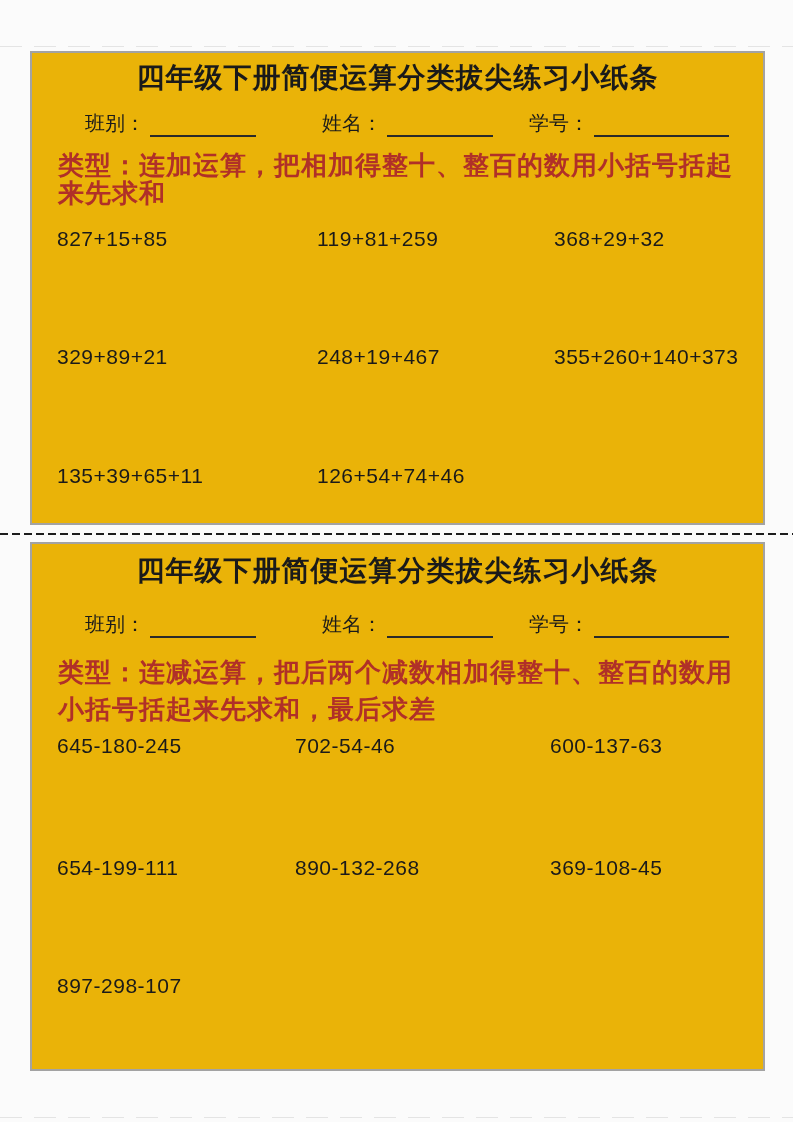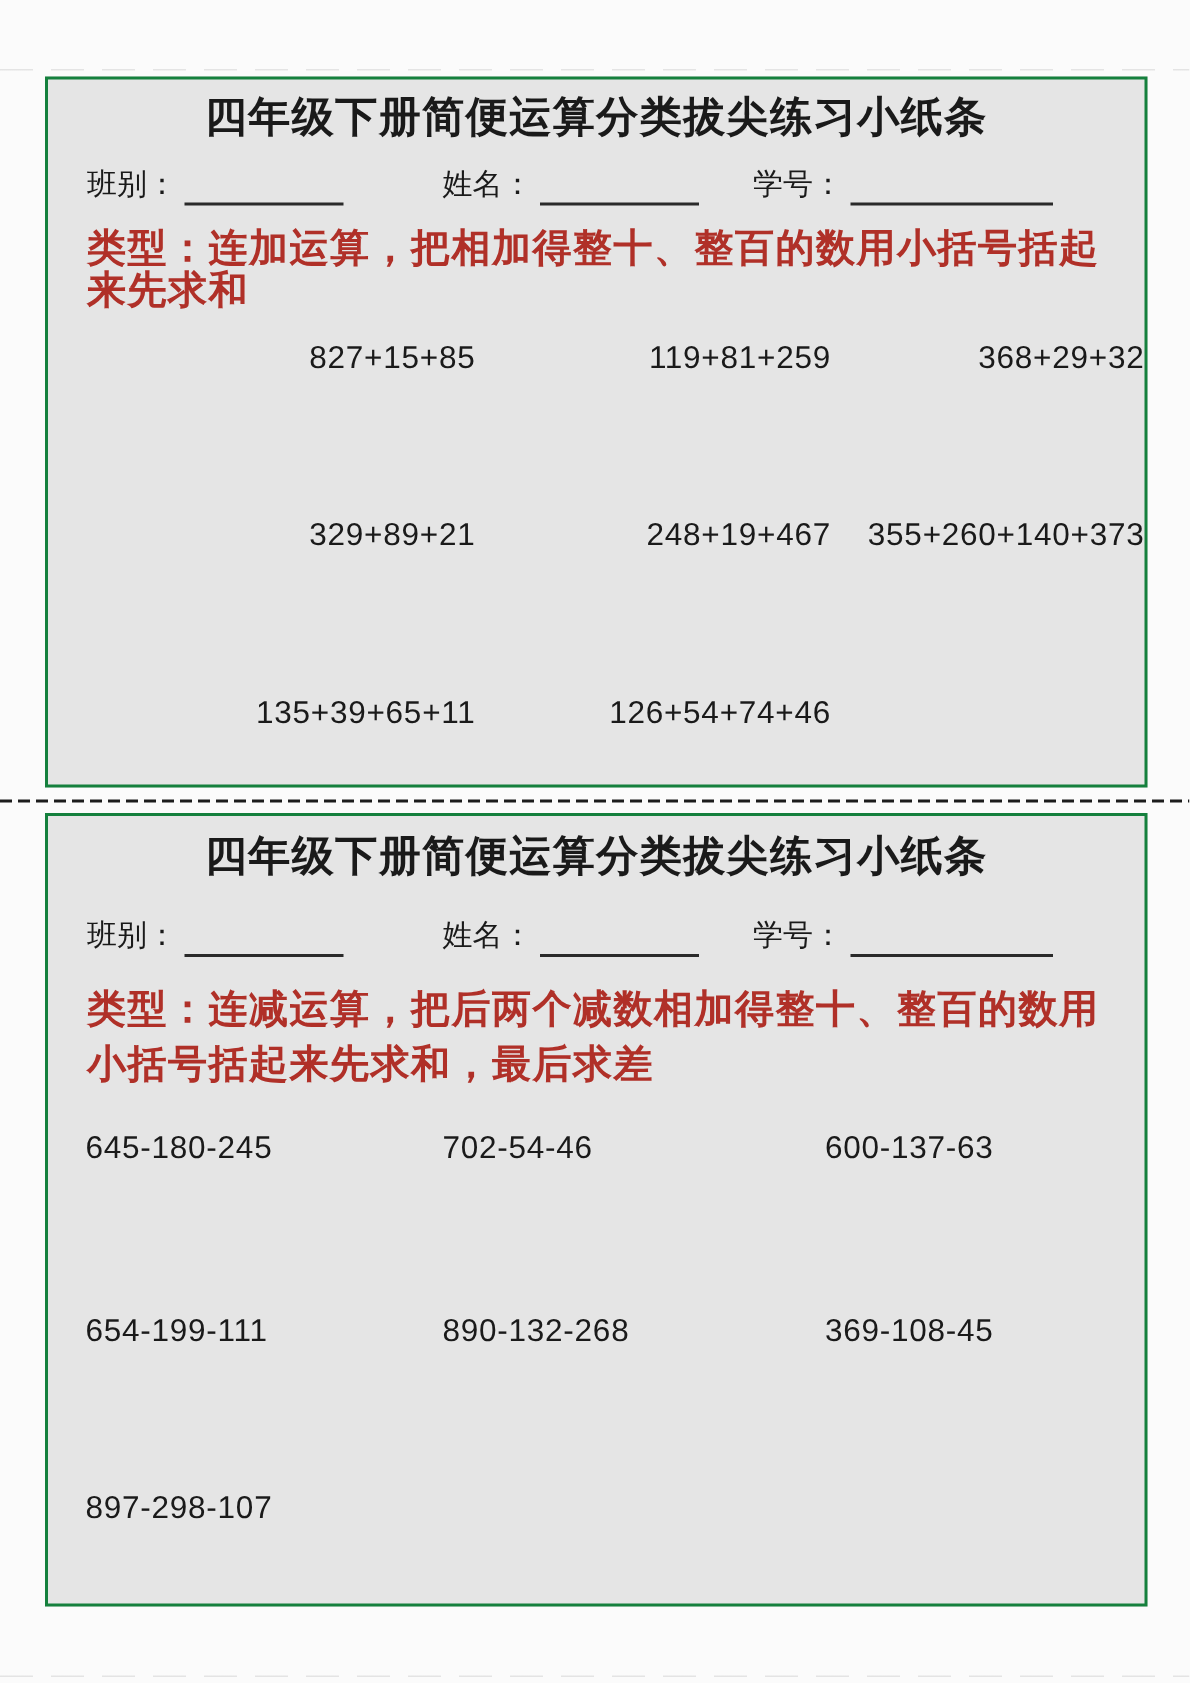--- a/index.html
+++ b/index.html
@@ -21,42 +21,43 @@
   .cut-line-top { margin-top: 46px; }
   .cut-line-bottom { margin-top: 46px; }
   .dashed-divider {
     height: 2px;
     margin: 8px 0 7px 0;
     background: repeating-linear-gradient(90deg, #1c1c1c 0 8px, transparent 8px 12px);
   }
   .card {
     box-sizing: border-box;
     margin: 0 28px 0 30px;
-    border: 2px solid #15803d;
-    background: #e5e5e5;
+    border: 2px solid #a3a3a3;
+    background: #eab308;
     overflow: hidden;
   }
   .card.sec1 { margin-top: 4px; height: 474px; }
   .card.sec2 { height: 529px; }
   .sec-title {
     margin-top: 6px;
     text-align: center;
     font-size: 28px;
     font-weight: bold;
     line-height: 38px;
     letter-spacing: 1px;
   }
   .sec2 .sec-title { margin-top: 8px; }
   .fields {
     display: flex;
     align-items: flex-end;
     margin-top: 12px;
     font-size: 20px;
     line-height: 28px;
     white-space: nowrap;
+    padding-left: 27px;
   }
   .sec2 .fields { margin-top: 20px; }
   .field { display: flex; align-items: flex-end; }
   .field.f1 { margin-left: 26px; }
   .field.f2 { margin-left: 66px; }
   .field.f3 { margin-left: 36px; }
   .blank {
     display: inline-block;
     width: 106px;
     height: 24px;
@@ -75,24 +76,23 @@
   .sec2 .type-note { margin-top: 18px; line-height: 37px; }
   .problems {
     display: grid;
     margin: 18px 0 0 25px;
     font-size: 21px;
     letter-spacing: 0.5px;
   }
   .sec1 .problems {
     grid-template-columns: 260px 237px auto;
     grid-template-rows: 118px 119px auto;
-    text-align: right;
   }
   .sec2 .problems {
-    margin-top: 24px;
+    margin-top: 4px;
     grid-template-columns: 238px 255px auto;
     grid-template-rows: 122px 118px auto;
   }
   .problem { align-self: start; }
 </style>
 </head>
 <body>
 
 <div class="cut-line-faint cut-line-top"></div>
 

